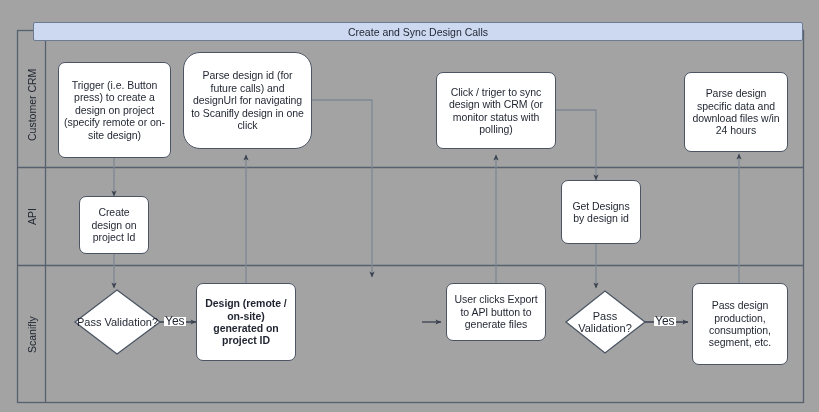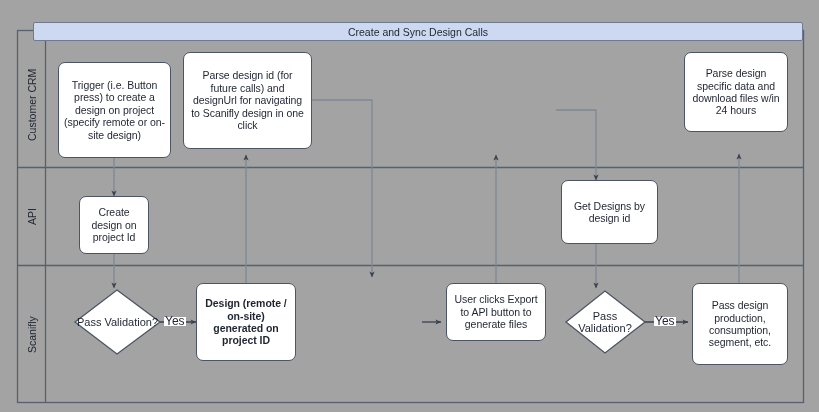--- a/index.html
+++ b/index.html
@@ -138,28 +138,29 @@
   </svg>
 
   <div class="pool-header" style="left:33px; top:22px; width:770px; height:19px;">Create and Sync Design Calls</div>
 
   <div class="lane-title" style="left:18px; top:41px; width:28px; height:127px;">Customer CRM</div>
   <div class="lane-title" style="left:18px; top:168px; width:28px; height:98px;">API</div>
   <div class="lane-title" style="left:18px; top:266px; width:28px; height:137px;">Scanifly</div>
 
   <div class="node proc" style="left:58px; top:62px; width:113px; height:96px;">Trigger (i.e. Button press) to create a design on project (specify remote or on-site design)</div>
 
-  <div class="node proc" style="left:183px; top:52px; width:129px; height:97px;">Parse design id (for future calls) and designUrl for navigating to Scanifly design in one click</div>
+  <div class="node proc" style="left:183px; top:52px; width:129px; height:97px;border-radius:17px;">Parse design id (for future calls) and designUrl for navigating to Scanifly design in one click</div>
 
+  <div class="node proc" style="left:436px; top:72px; width:120px; height:77px;">Click / triger to sync design with CRM (or monitor status with polling)</div>
 
-  <div class="node proc" style="left:684px; top:52px; width:104px; height:80px;">Parse design specific data and download files w/in 24 hours</div>
+  <div class="node proc" style="left:684px; top:72px; width:104px; height:80px;">Parse design specific data and download files w/in 24 hours</div>
 
   <div class="node proc" style="left:79px; top:196px; width:70px; height:58px;">Create design on project Id</div>
 
-  <div class="node proc" style="left:561px; top:180px; width:97px; height:64px;">Get Designs by design id</div>
+  <div class="node proc" style="left:561px; top:180px; width:80px; height:64px;">Get Designs by design id</div>
 
   <div class="diamond-label" style="left:76px; top:300px; width:83px; height:44px;">Pass Validation?</div>
 
   <div class="node proc" style="left:196px; top:283px; width:100px; height:78px;font-weight:bold;">Design (remote / on-site) generated on project ID</div>
 
 
   <div class="node proc" style="left:446px; top:283px; width:100px; height:58px;">User clicks Export to API button to generate files</div>
 
   <div class="diamond-label" style="left:565px; top:300px; width:80px; height:44px;">Pass Validation?</div>
 

